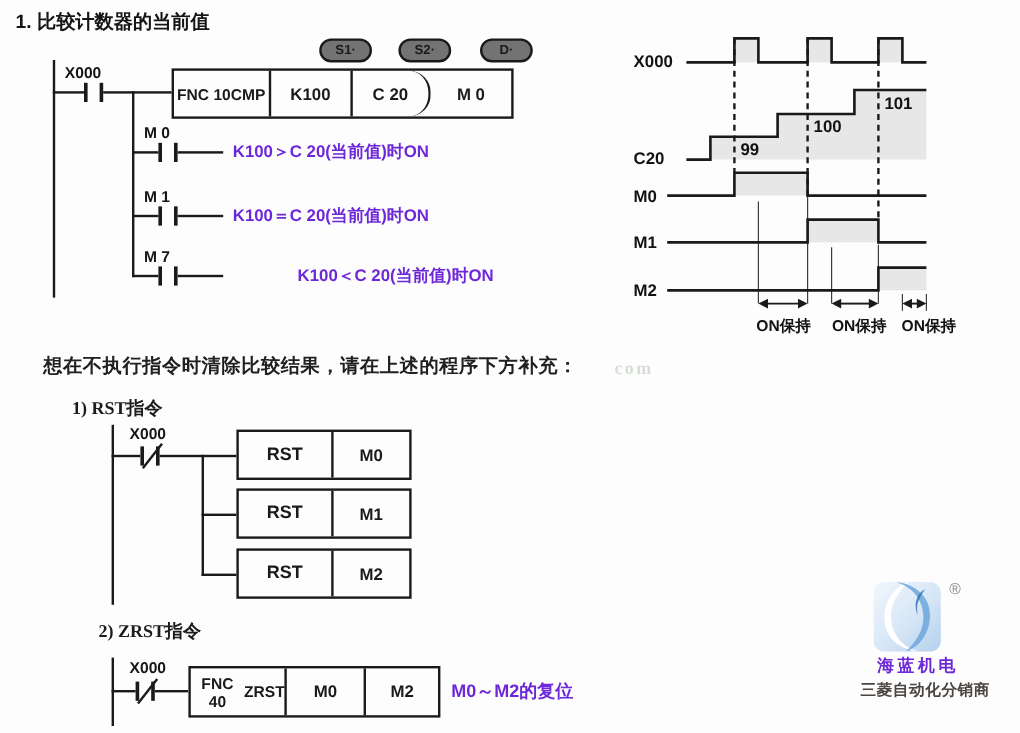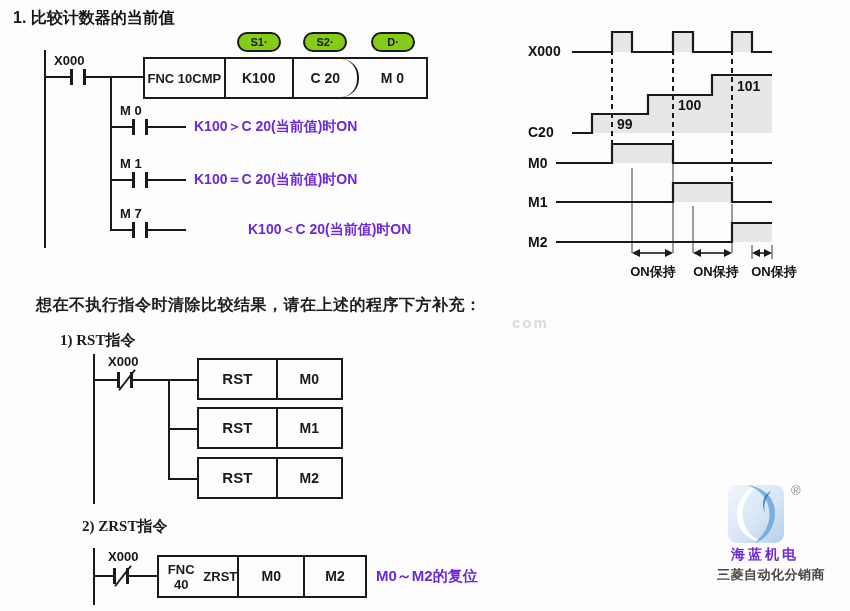--- a/index.html
+++ b/index.html
@@ -13,22 +13,22 @@
            border-left:3px solid #1a1a1a;border-right:3px solid #1a1a1a;}
   .contact.nc::after{content:"";position:absolute;left:-6px;top:7px;width:26px;height:2px;
            background:#1a1a1a;transform:rotate(-52deg);}
   .fnc-box{position:absolute;display:flex;border:2px solid #1a1a1a;background:#fdfdfd;box-sizing:border-box;}
   .fnc-cell{display:flex;flex-direction:row;align-items:center;justify-content:center;
            border-right:2px solid #1a1a1a;font:700 14px "Liberation Sans",sans-serif;
            text-align:center;line-height:1.15;}
   .fnc-cell:last-child{border-right:none;}
   .fnc-cell .two{font:700 13px "Liberation Sans",sans-serif;}
   .oval{position:absolute;width:40px;height:16px;border:2px solid #1a1a1a;border-radius:10px;
-        background:#84cc16;display:flex;align-items:center;justify-content:center;
-        font:700 11px "Liberation Sans",sans-serif;}
+        background:#737373;display:flex;align-items:center;justify-content:center;
+        font:700 11px "Liberation Sans",sans-serif;margin-left:29px;}
   .desc{position:absolute;font:700 14px "Liberation Sans",sans-serif;color:#6d28d9;white-space:nowrap;}
   .title{position:absolute;font:700 16px "Liberation Sans",sans-serif;color:#151515;}
   .heading{position:absolute;font:600 15px "Liberation Serif",serif;color:#1c1c1c;white-space:nowrap;}
   .note{position:absolute;font:600 16px "Liberation Serif",serif;color:#202020;letter-spacing:0.5px;white-space:nowrap;}
   .watermark{position:absolute;font:700 15px "Liberation Sans",sans-serif;color:#d6ded6;letter-spacing:2px;}
   
   .tfill{fill:#e7e7e7;}
   .twave{stroke:#1a1a1a;stroke-width:2.2;fill:none;}
   .tdash{stroke:#1a1a1a;stroke-width:2;fill:none;stroke-dasharray:5 4;}
   .tguide{stroke:#3c3c3c;stroke-width:1;fill:none;}
@@ -132,21 +132,21 @@
     <text class="tlabel" x="8" y="229">M2</text>
     <text class="tval" x="97" y="111">99</text>
     <text class="tval" x="158" y="92">100</text>
     <text class="tval" x="217" y="73">101</text>
     <text class="thold" x="133" y="258">ON保持</text>
     <text class="thold" x="196" y="258">ON保持</text>
     <text class="thold" x="254" y="258">ON保持</text>
   </svg>
 
   <div class="note" style="left:36px;top:295px;">想在不执行指令时清除比较结果，请在上述的程序下方补充：</div>
-  <div class="watermark" style="left:512px;top:314px;">com</div>
+  <div class="watermark" style="left:512px;top:300px;font-family:Liberation Serif, serif;">com</div>
 
   <div class="heading" style="left:60px;top:331px;">1) RST指令</div>
   <div>
     <div class="wire-v" style="left:93px;top:354px;height:150px;"></div>
     <div class="lbl" style="left:108px;top:354px;">X000</div>
     <div class="wire-h" style="left:93px;top:379px;width:106px;"></div>
     <div class="contact nc" style="left:117px;top:372px;"></div>
     <div class="wire-v" style="left:168px;top:379px;height:101px;"></div>
     <div class="wire-h" style="left:168px;top:428px;width:31px;"></div>
     <div class="wire-h" style="left:168px;top:478px;width:31px;"></div>

